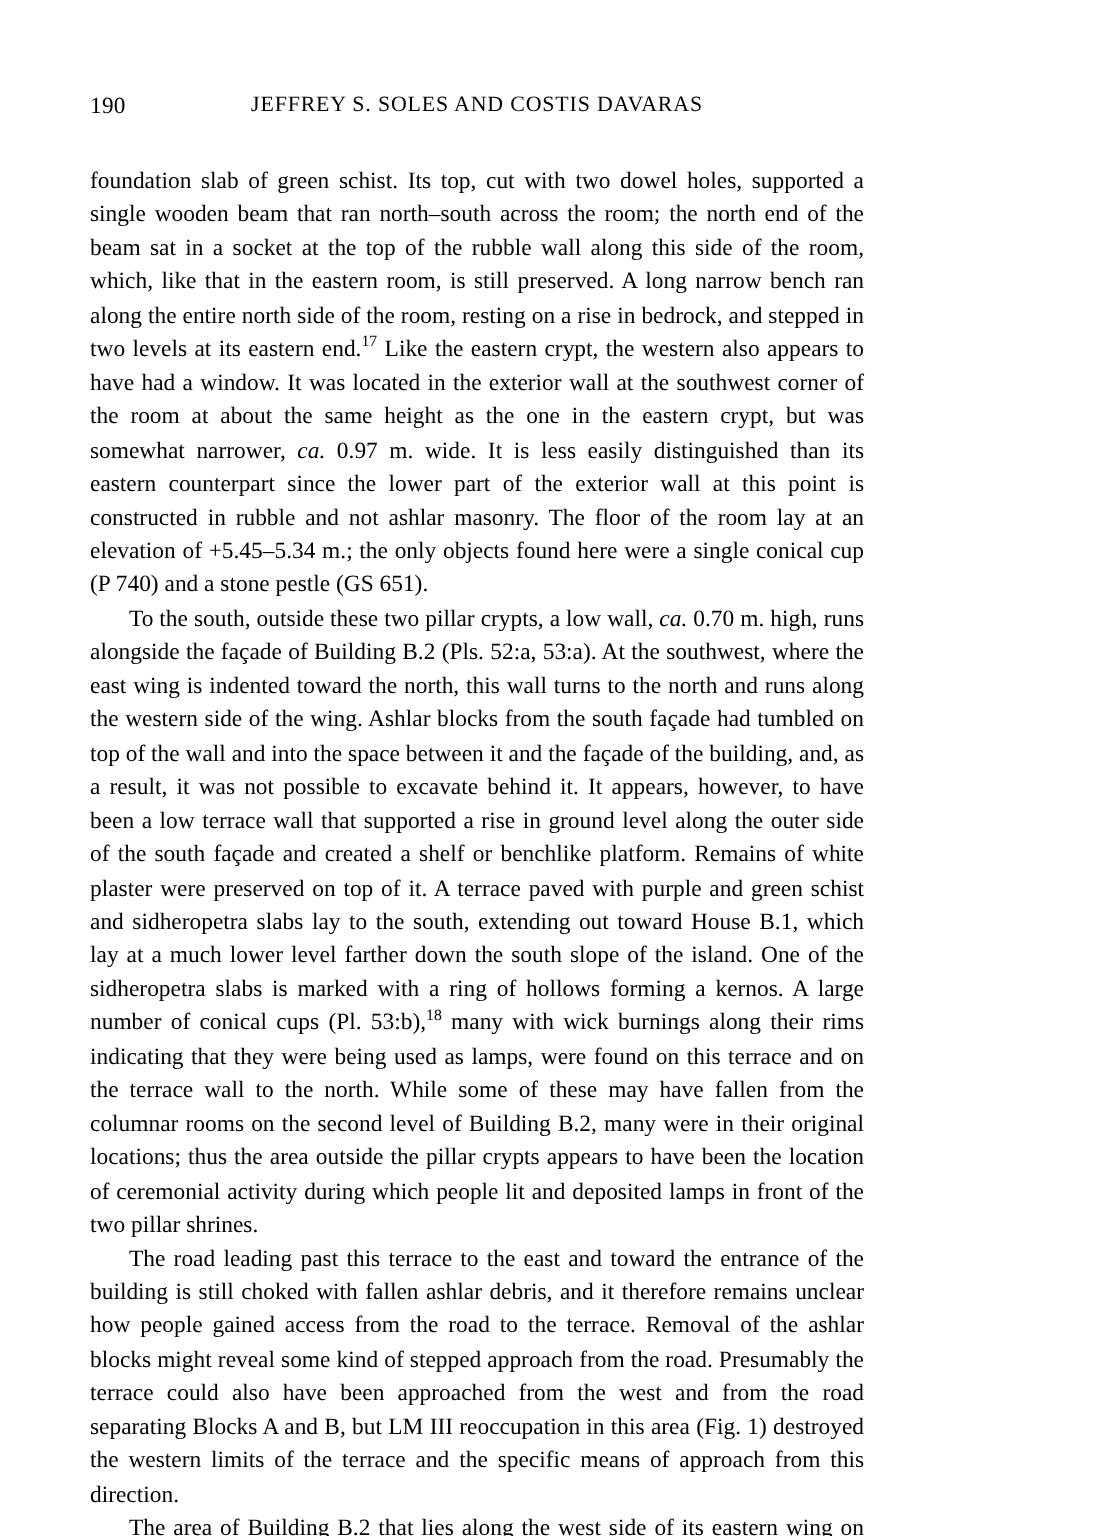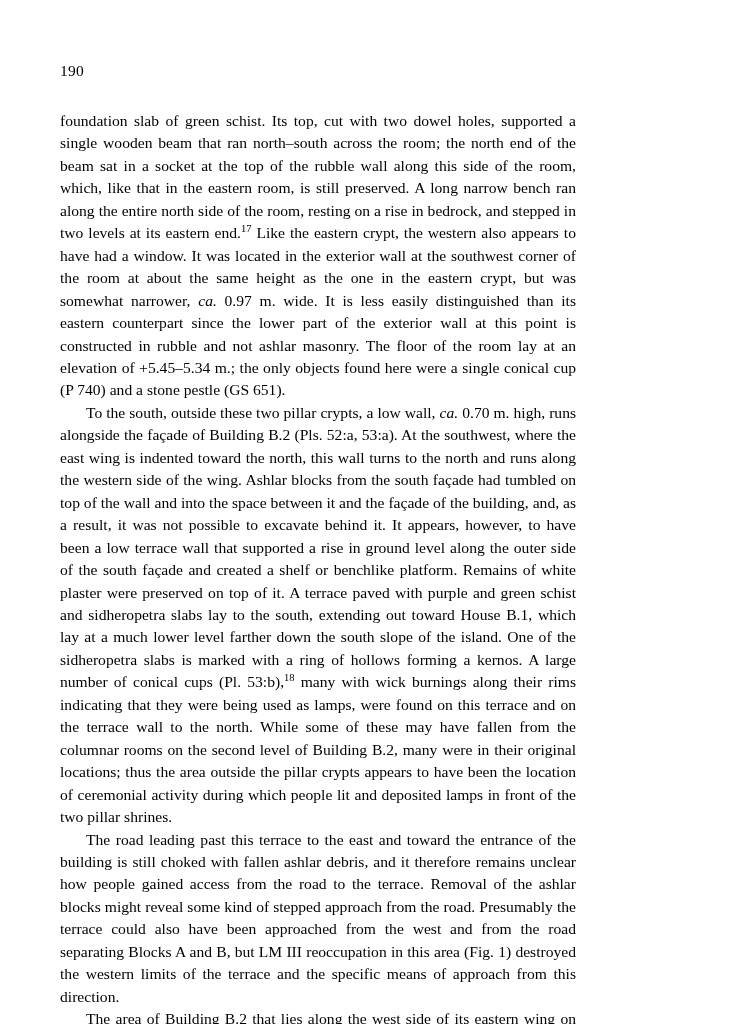--- a/index.html
+++ b/index.html
@@ -83,20 +83,21 @@
     margin-right: 3px;
   }
 </style>
 </head>
 <body>
 
 <div class="page">
 
   <div class="header-row">
     <div class="folio">190</div>
+    <div class="running-head">JEFFREY S. SOLES AND COSTIS DAVARAS</div>
   </div>
 
   <div class="body-text" id="body-text">
       <p><span>foundation slab of green schist. Its top, cut with two dowel holes, supported a single wooden beam that ran north–south across the room; the north end of the beam sat in a socket at the top of the rubble wall along this side of the room, which, like that in the eastern room, is still preserved. A long narrow bench ran along the entire north side of the room, resting on a rise in bedrock, and stepped in two levels at its eastern end.</span><sup>17</sup><span> Like the eastern crypt, the western also appears to have had a window. It was located in the exterior wall at the southwest corner of the room at about the same height as the one in the eastern crypt, but was somewhat narrower, </span><span class="ital">ca.</span><span> 0.97 m. wide. It is less easily distinguished than its eastern counterpart since the lower part of the exterior wall at this point is constructed in rubble and not ashlar masonry. The floor of the room lay at an elevation of +5.45–5.34 m.; the only objects found here were a single conical cup (P 740) and a stone pestle (GS 651).</span></p>
       <p class="indent"><span>To the south, outside these two pillar crypts, a low wall, </span><span class="ital">ca.</span><span> 0.70 m. high, runs alongside the façade of Building B.2 (Pls. 52:a, 53:a). At the southwest, where the east wing is indented toward the north, this wall turns to the north and runs along the western side of the wing. Ashlar blocks from the south façade had tumbled on top of the wall and into the space between it and the façade of the building, and, as a result, it was not possible to excavate behind it.  It appears, however, to have been a low terrace wall that supported a rise in ground level along the outer side of the south façade and created a shelf or benchlike platform. Remains of white plaster were preserved on top of it. A terrace paved with purple and green schist and sidheropetra slabs lay to the south, extending out toward House B.1, which lay at a much lower level farther down the south slope of the island.  One of the sidheropetra slabs is marked with a ring of hollows forming a kernos.  A large number of conical cups (Pl. 53:b),</span><sup>18</sup><span> many with wick burnings along their rims indicating that they were being used as lamps, were found on this terrace and on the terrace wall to the north. While some of these may have fallen from the columnar rooms on the second level of Building B.2, many were in their original locations; thus the area outside the pillar crypts appears to have been the location of ceremonial activity during which people lit and deposited lamps in front of the two pillar shrines.</span></p>
       <p class="indent"><span>The road leading past this terrace to the east and toward the entrance of the building is still choked with fallen ashlar debris, and it therefore remains unclear how people gained access from the road to the terrace. Removal of the ashlar blocks might reveal some kind of stepped approach from the road. Presumably the terrace could also have been approached from the west and from the road separating Blocks A and B, but LM III reoccupation in this area (Fig. 1) destroyed the western limits of the terrace and the specific means of approach from this direction.</span></p>
       <p class="indent"><span>The area of Building B.2 that lies along the west side of its eastern wing on the second-story level is badly preserved (Fig. 6).  The 1908 excavations cut into the northern part of this area, and Hellenistic Building 1 cut into the southern part, so that the Minoan floor level in this area is almost completely lost. Nevertheless, it is possible to distinguish segments of wall that define a rectangular space, Room 2.3, measuring </span><span class="ital">ca.</span><span> 4.45 m. by 6.50 m.  It was a</span></p>
     </div>
 
   <div class="footnote-area" id="footnote-area">

